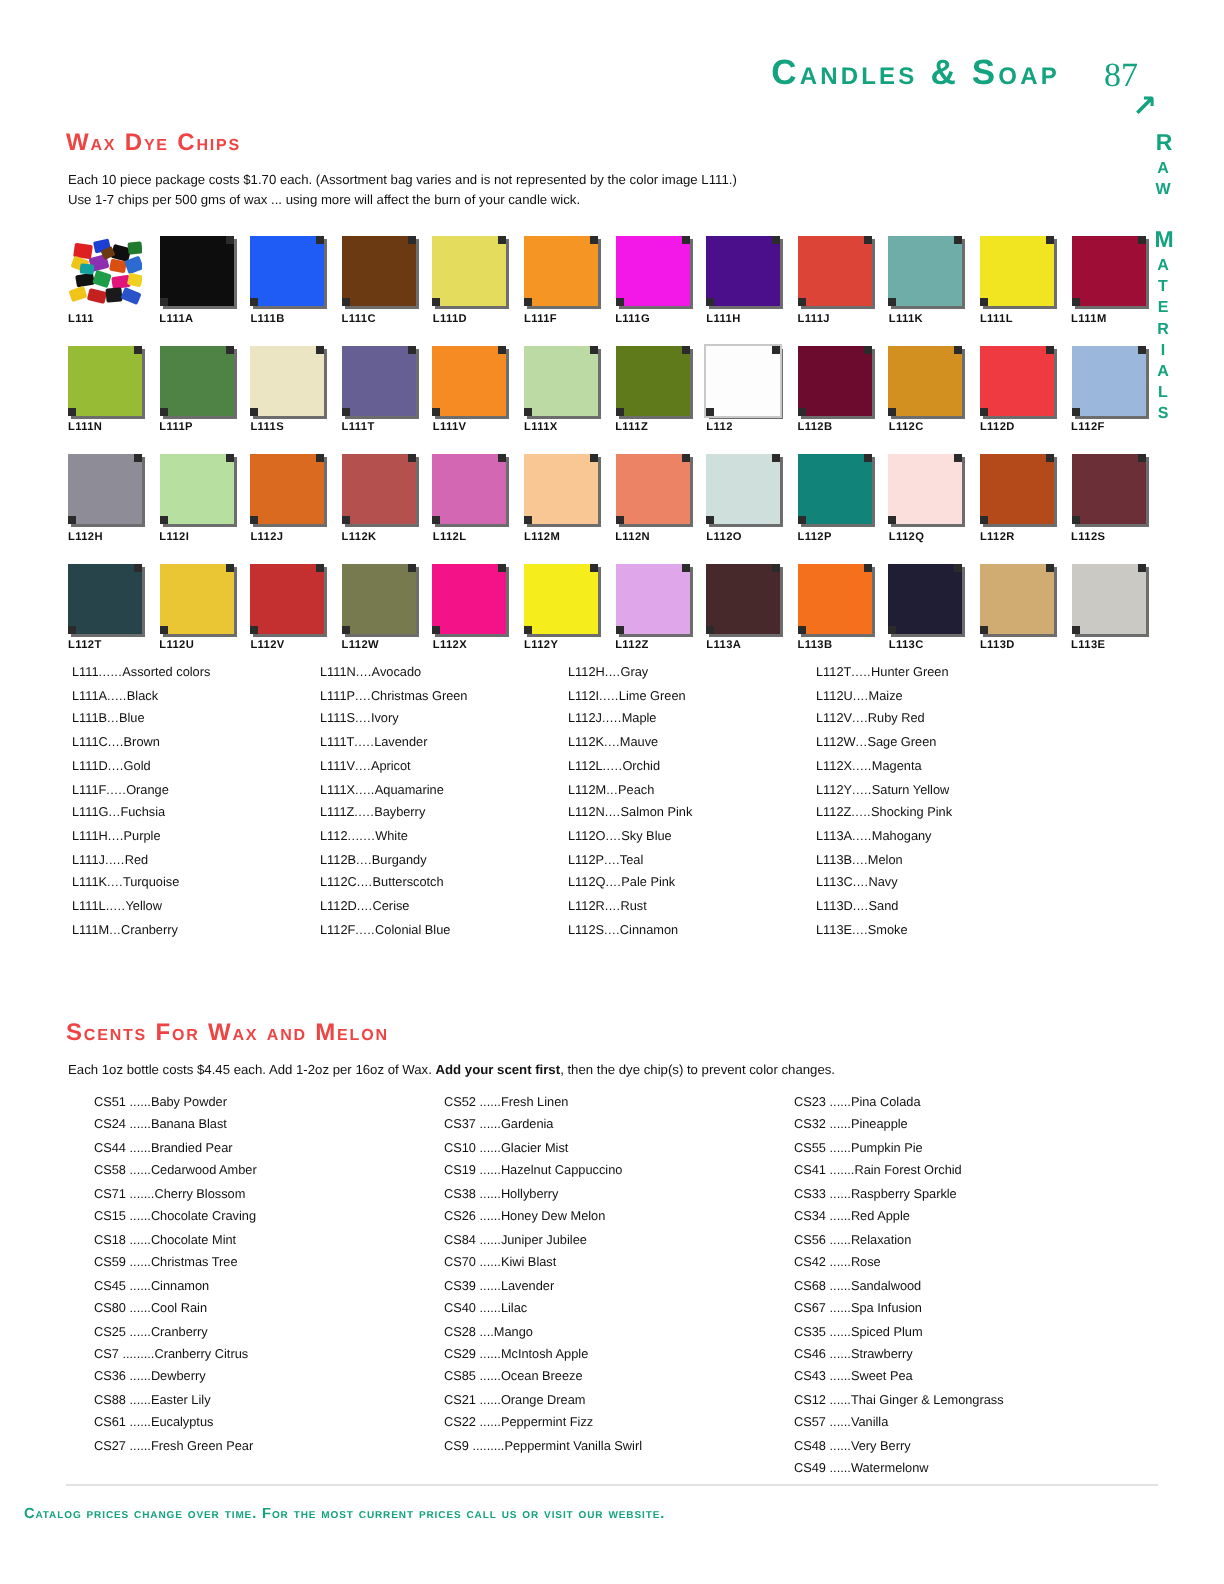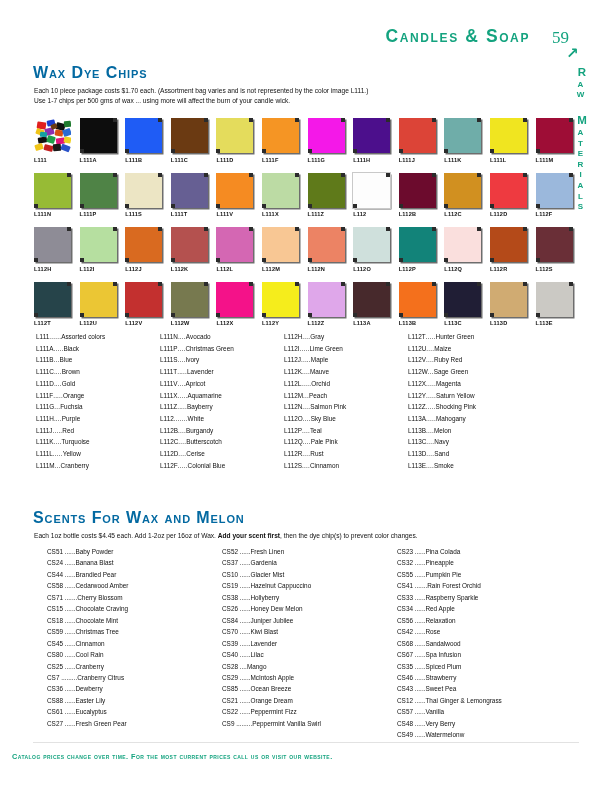--- a/index.html
+++ b/index.html
@@ -29,22 +29,22 @@
     writing-mode:vertical-rl;text-orientation:upright;
     font-variant:small-caps;
   }
   .side-arrow{
     position:absolute;left:566px;top:44px;color:#14a37f;
     font-size:15px;font-weight:bold;
   }
 
   
   .section-title{
-    font-size:16px;font-weight:bold;letter-spacing:0.9px;
-    font-variant:small-caps;color:#0369a1;
+    font-size:12px;font-weight:bold;letter-spacing:0.9px;
+    font-variant:small-caps;color:#ef4444;
   }
   .section-intro{
     font-size:6.6px;line-height:9.6px;color:#111;
   }
   .section-intro b{font-weight:bold;}
 
   #wax-section{position:absolute;left:33px;top:64px;width:545px;}
   #wax-title{position:absolute;left:0;top:0;}
   #wax-intro{position:absolute;left:1px;top:22px;width:545px;}
 
@@ -110,21 +110,21 @@
     font-variant:small-caps;font-weight:bold;padding-left:12px;
   }
 </style>
 </head>
 <body>
 
 <div class="page">
 
   <div class="page-header">
     <div class="header-title">Candles &amp; Soap</div>
-    <div class="header-page-number">59</div>
+    <div class="header-page-number">87</div>
   </div>
   <div class="side-arrow">↗</div>
   <div class="side-tab">Raw Materials</div>
 
   <div id="wax-section">
     <div id="wax-title" class="section-title">Wax Dye Chips</div>
     <div id="wax-intro" class="section-intro">
       <div>Each 10 piece package costs $1.70 each. (Assortment bag varies and is not represented by the color image L111.)</div>
       <div>Use 1-7 chips per 500 gms of wax ... using more will affect the burn of your candle wick.</div>
     </div>

